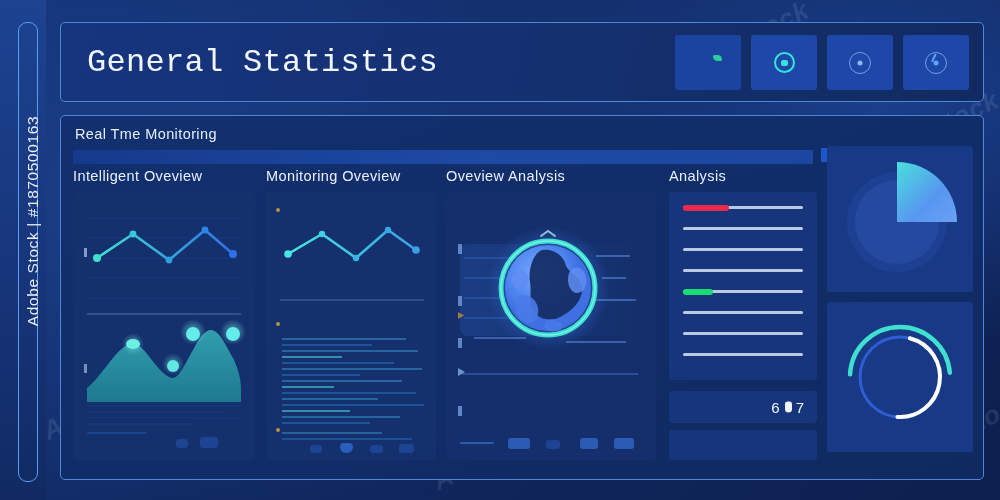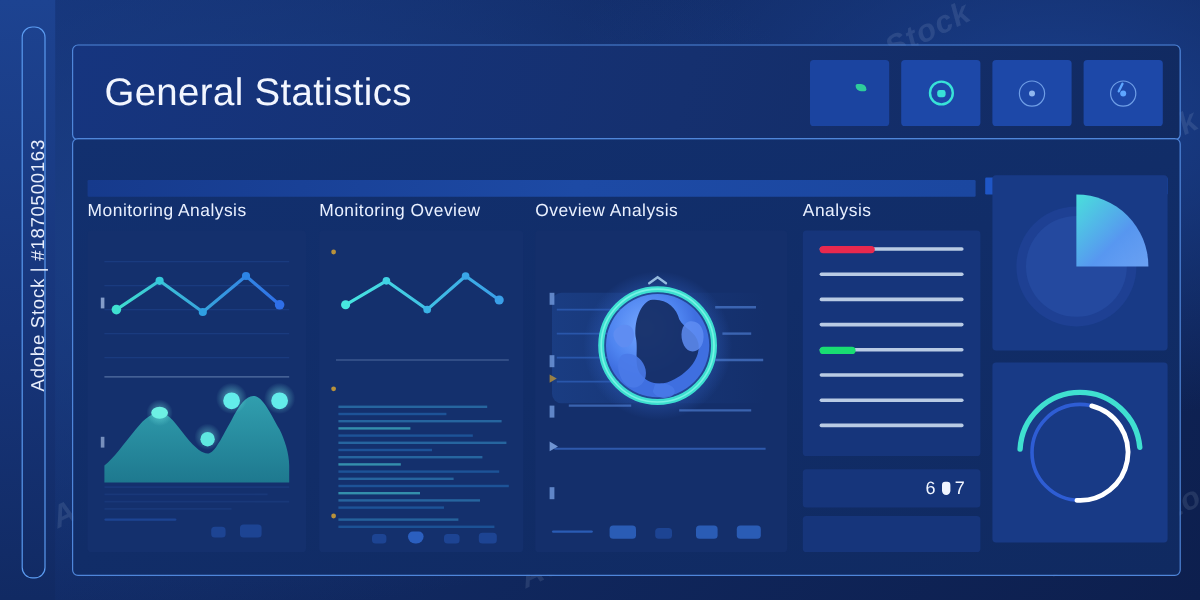--- a/index.html
+++ b/index.html
@@ -36,23 +36,23 @@
     font-style:italic; font-weight:700; letter-spacing:1px;
     transform:rotate(-26deg); pointer-events:none; white-space:nowrap;
     user-select:none;
   }
 
   
   #canvas { position:absolute; left:46px; top:0; width:954px; height:500px; }
 
   
   #header {
-    position:absolute; left:14px; top:37px; width:924px; height:80px;
+    position:absolute; left:14px; top:22px; width:924px; height:80px;
     background:linear-gradient(105deg,#16357f 0%,#15306f 55%,#112a61 100%);
-    border:1px solid #4f86da; border-radius:5px;
+    border:1px solid #4f86da; border-radius:5px;font-family:Liberation Mono, monospace;
   }
   #page-title {
     position:absolute; left:26px; top:50%; transform:translateY(-50%);
     color:#f2f6ff; font-size:32px; font-weight:400; letter-spacing:.3px;
   }
   #header-actions { position:absolute; right:14px; top:12px; display:flex; gap:10px; }
   .hbtn {
     width:66px; height:55px; border-radius:3px;
     background:#1d48a8; border:0;
     display:flex; align-items:center; justify-content:center;
@@ -181,24 +181,25 @@
         <span class="gauge-ico"></span>
       </button>
       <button class="hbtn">
         <span class="gauge-ico needle"></span>
       </button>
     </div>
   </div>
 
   <div id="frame">
 
+    <div id="rt-label">Real Tme Monitoring</div>
     <div class="divider-bar" id="divider-left"></div>
     <div class="divider-bar" id="divider-right"></div>
 
-    <div class="col-title" style="left:12px;">Monitoring  Analysis</div>
+    <div class="col-title" style="left:12px;">Intelligent  Oveview</div>
     <div class="col-title" style="left:205px;">Monitoring  Oveview</div>
     <div class="col-title" style="left:385px;">Oveview  Analysis</div>
     <div class="col-title" style="left:608px;">Analysis</div>
 
     <div class="panel" id="panel-1">
       <svg width="182" height="268" viewBox="0 0 182 268">
         <defs>
           <linearGradient id="lg1" x1="0" y1="0" x2="1" y2="0">
             <stop offset="0%" stop-color="#3fe0d0"></stop>
               <stop offset="100%" stop-color="#2f6fe8"></stop>

